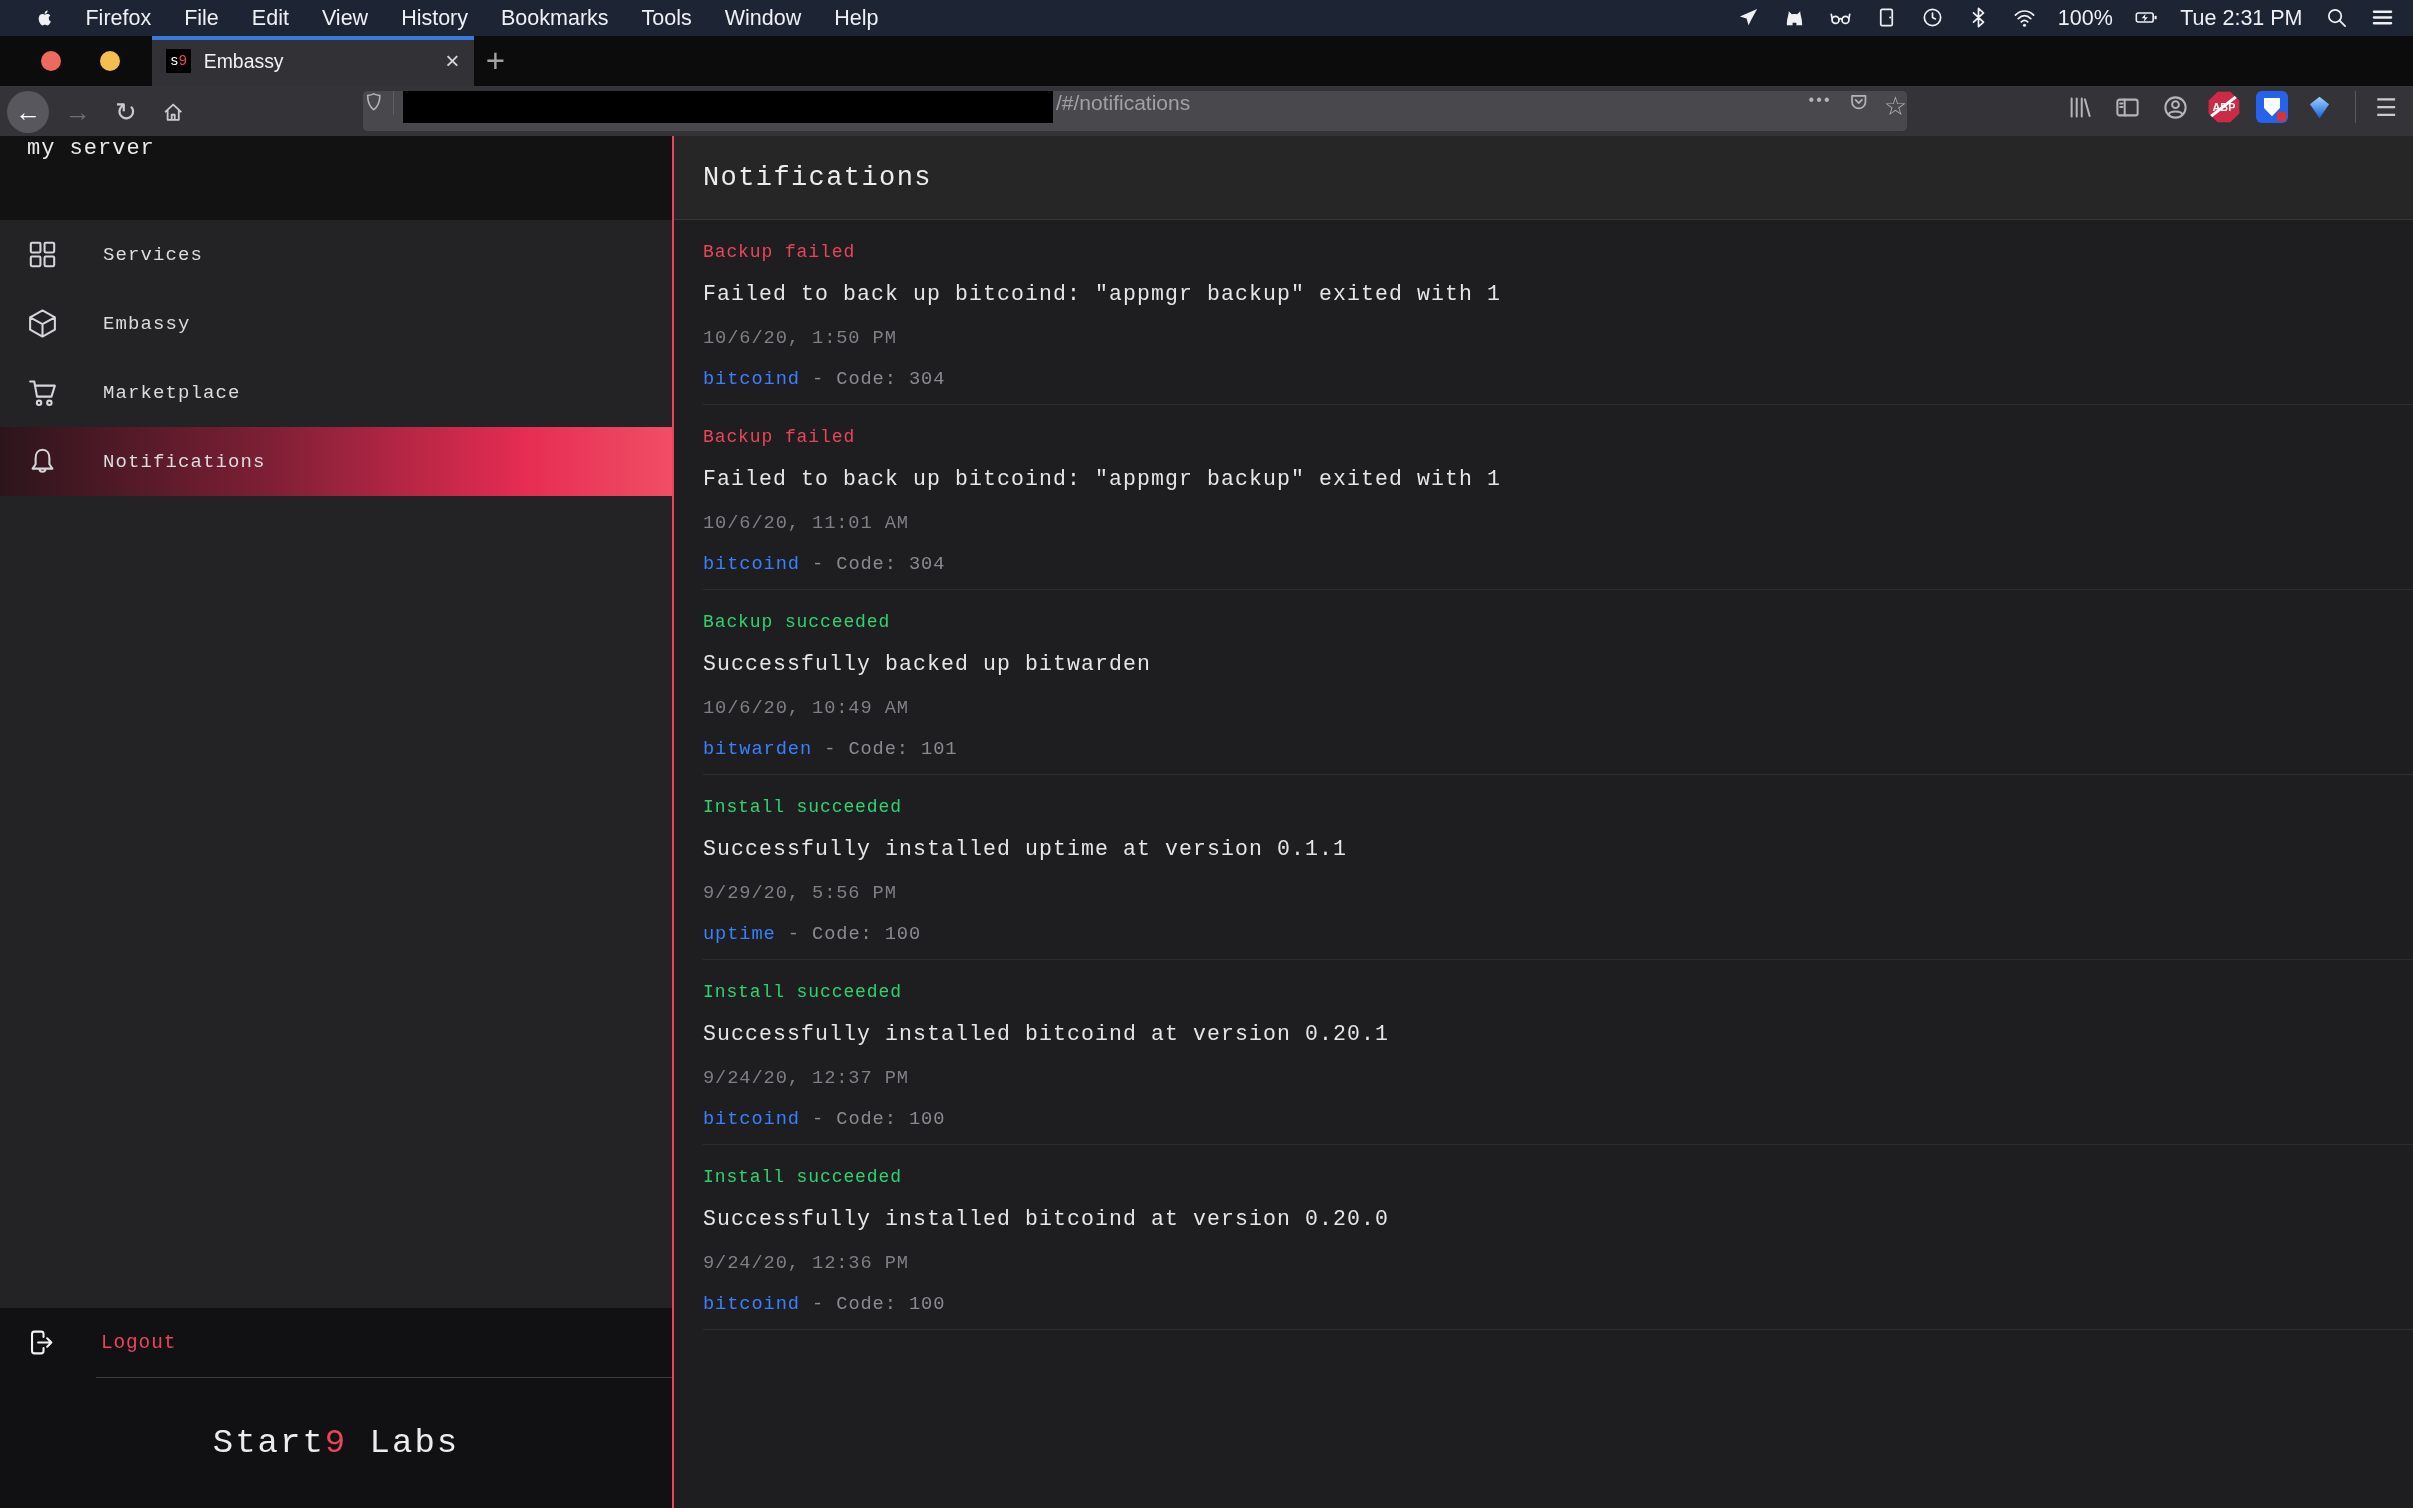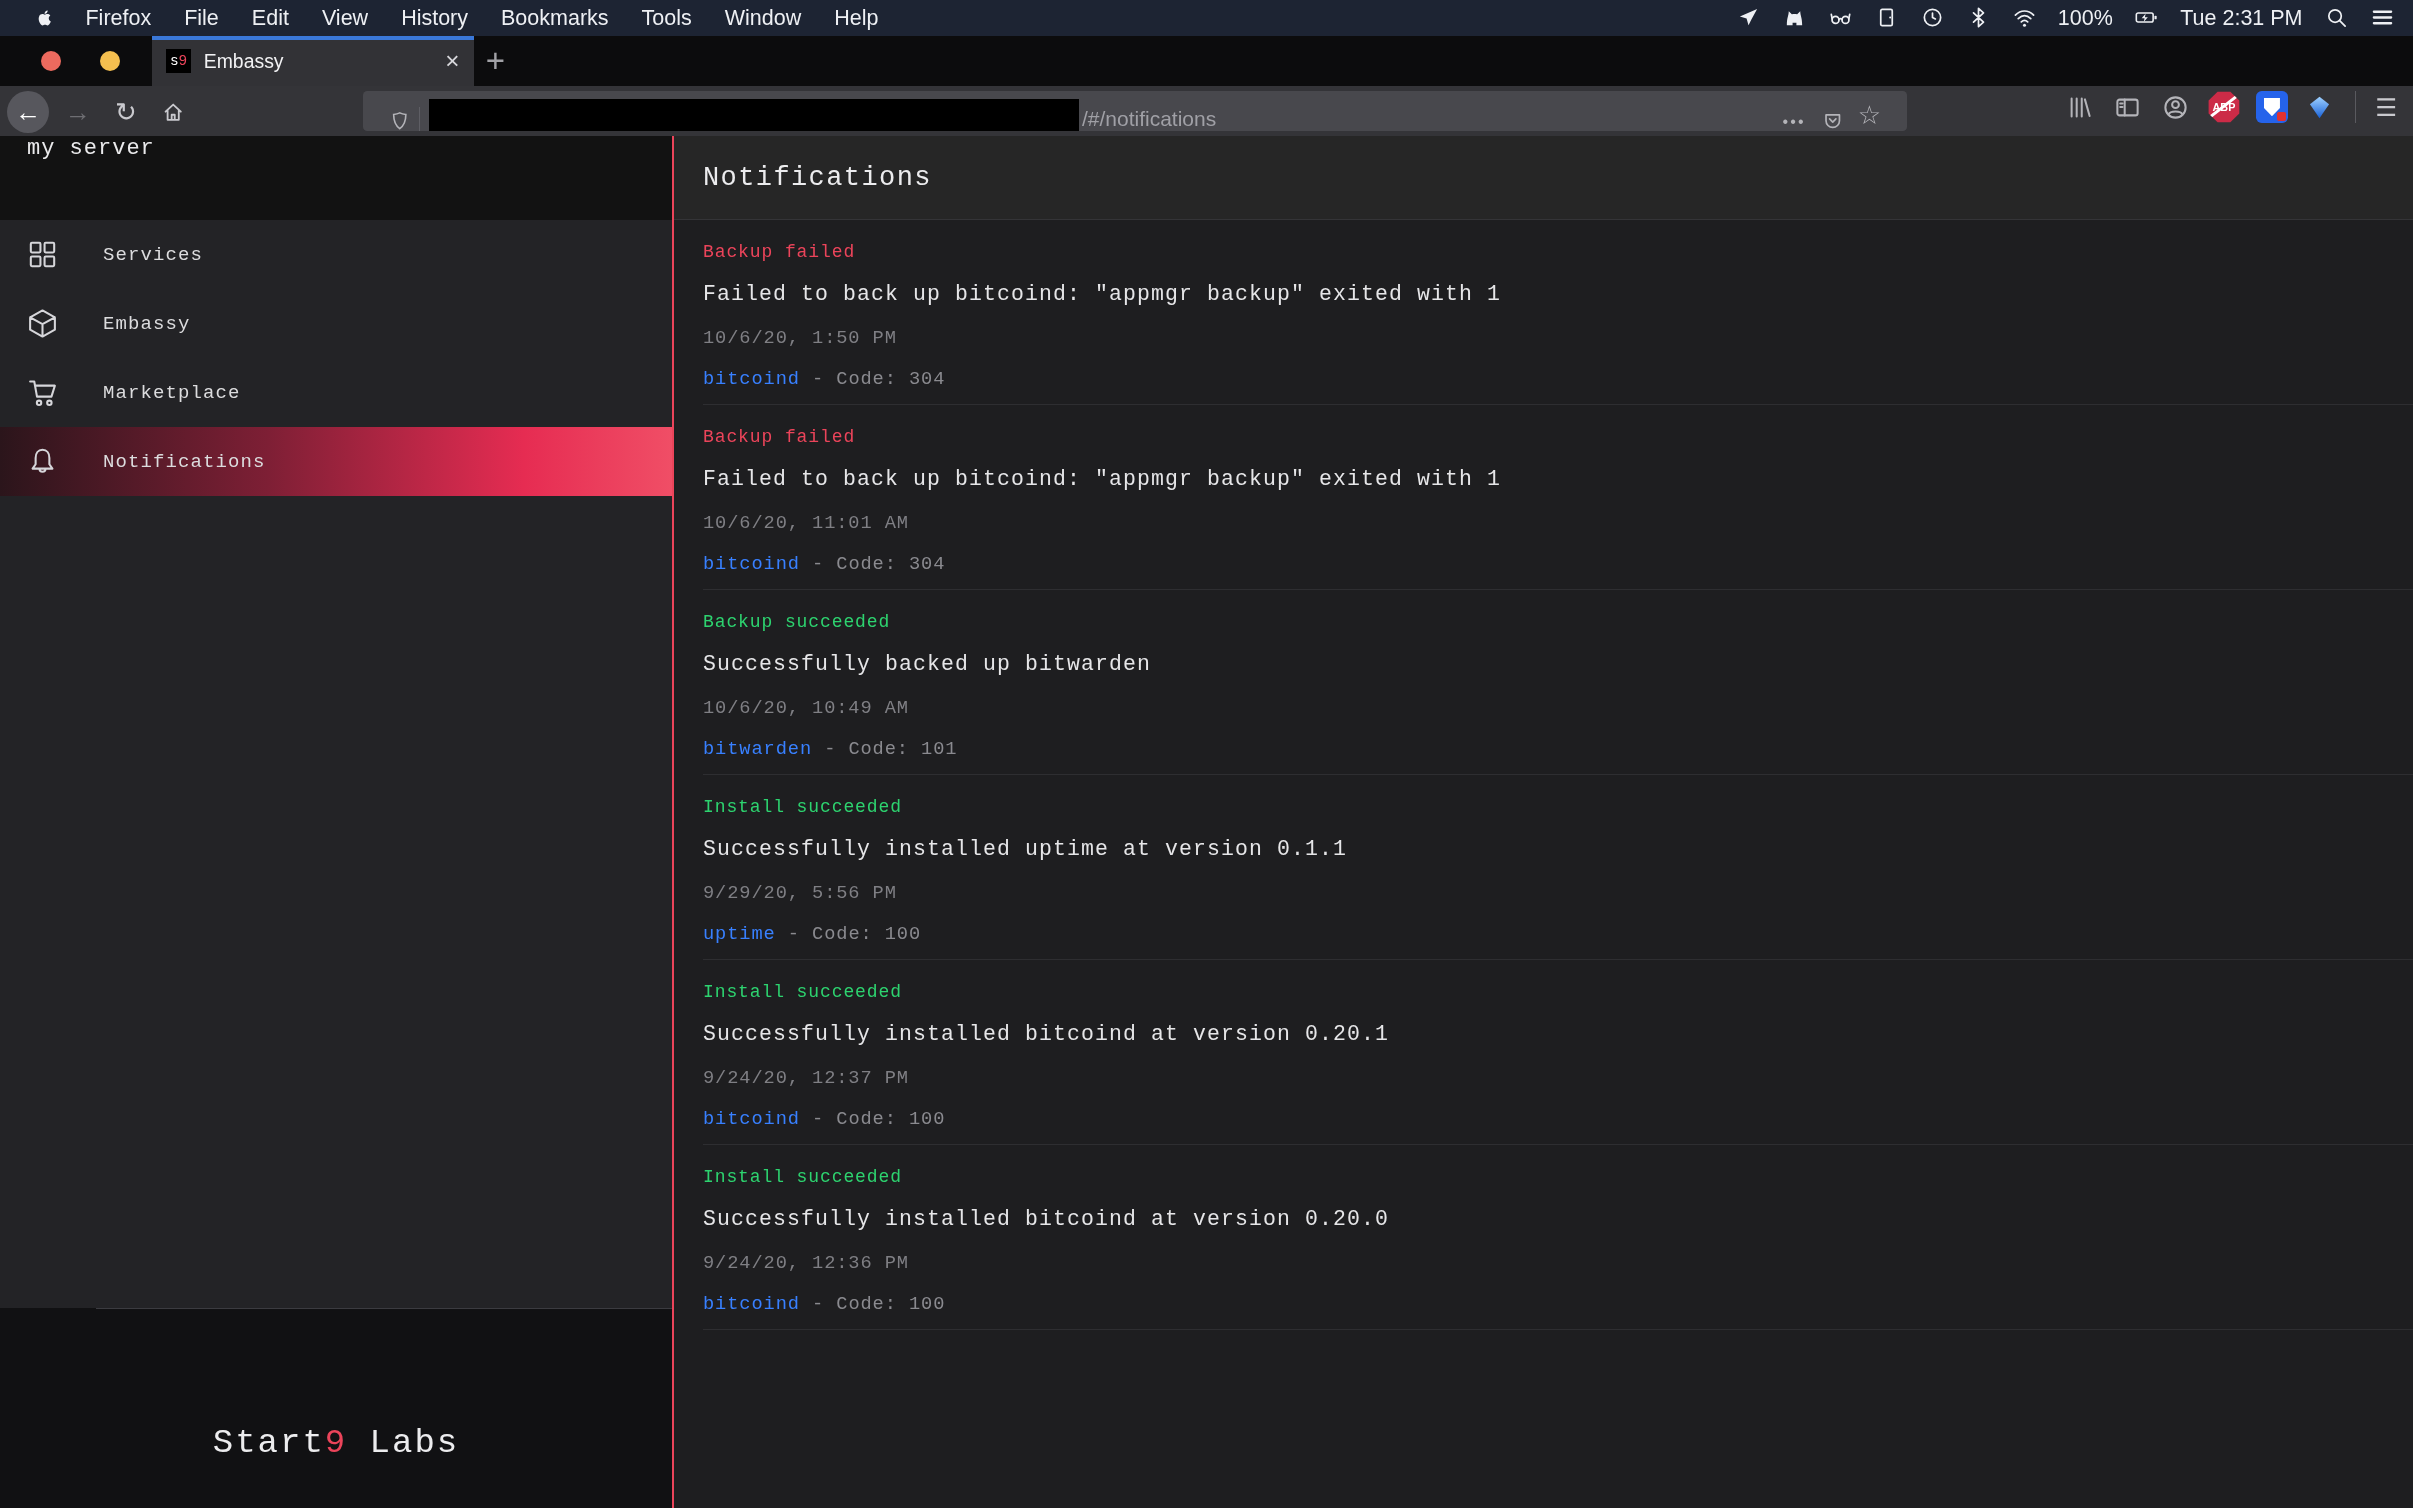--- a/index.html
+++ b/index.html
@@ -34,21 +34,21 @@
   .newtab{position:absolute;left:480px;top:0;height:50px;display:flex;align-items:center;color:#a2a2a6;font-size:33px;padding:0 5.7px}
 
   
   .toolbar{position:absolute;top:86px;left:0;width:2413px;height:50px;background:#343438}
   .navbtn{position:absolute;top:91px;width:42px;height:42px;display:flex;align-items:center;justify-content:center;font-size:26px;color:#c9c9ce;border-radius:50%}
   .back{left:7.2px;background:#57575d;color:#fff}
   .fwd{left:57px;color:#6e6e73}
   .reload{left:105px}
   .home{left:152px}
   .home svg{width:24.4px;height:24.4px;stroke:#c9c9ce;fill:none;stroke-width:1.8;stroke-linecap:round;stroke-linejoin:round}
-  .urlbar{position:absolute;left:363px;top:91px;width:1544px;height:40px;background:#48484d;border-radius:4.3px;display:flex;align-items:flex-end;padding:0 26px;box-sizing:border-box}
+  .urlbar{position:absolute;left:363px;top:91px;width:1544px;height:40px;background:#48484d;border-radius:4.3px;display:flex;align-items:flex-start;padding:0 0;box-sizing:border-box}
   .urlbar .shield svg{width:21.5px;height:21.5px;stroke:#b4b4b9;fill:none;stroke-width:1.8}
   .url-sep{width:1.4px;height:24.4px;background:#5e5e64;margin:0 8.6px}
   .redact{width:650px;height:32px;background:#000}
   .url-path{color:#a0a0a6;font-size:21px;margin-left:2.9px;flex:1;white-space:nowrap}
   .url-dots{color:#b4b4b9;font-size:16px;letter-spacing:2.2px;margin-right:16px}
   .pocket svg{width:21.5px;height:21.5px;stroke:#b4b4b9;fill:none;stroke-width:1.9;stroke-linecap:round;stroke-linejoin:round;margin-right:14.4px}
   .star{color:#b4b4b9;font-size:26px}
   .tb-right{position:absolute;right:0;top:82px;height:50px;display:flex;align-items:center;gap:16px;padding-right:16px}
   .tbicon{width:32px;height:32px;display:flex;align-items:center;justify-content:center}
   .tbicon svg{width:27px;height:27px;stroke:#b4b4b9;fill:none;stroke-width:1.8;stroke-linecap:round;stroke-linejoin:round}
@@ -298,20 +298,29 @@
       <div class="sb-item active">
         <span class="icn">
           <svg viewBox="0 0 24 24">
               <path d="M12 3.5 C8.8 3.5 7 6 7 9.5 V14 L4.8 17.2 H19.2 L17 14 V9.5 C17 6 15.2 3.5 12 3.5 Z M9.8 17.2 a2.2 2.2 0 0 0 4.4 0"></path>
             </svg>
         </span>
         <span class="lbl">Notifications</span>
       </div>
     </div>
     <div class="sb-bottom">
+      <div class="logout-row">
+        <span class="icn">
+          <svg viewBox="0 0 24 24">
+              <path d="M14.5 7.5 V5 a2 2 0 0 0 -2 -2 H7 a2 2 0 0 0 -2 2 v14 a2 2 0 0 0 2 2 h5.5 a2 2 0 0 0 2 -2 v-2.5"></path>
+              <path d="M17.5 8.5 L21 12 L17.5 15.5 M21 12 H10"></path>
+            </svg>
+        </span>
+        <span class="logout-lbl">Logout</span>
+      </div>
       <div class="logout-div"></div>
       <div class="sb-footer">
         <span>Start</span>
           <span class="n9">9</span>
           <span style="white-space:pre"> Labs</span>
       </div>
     </div>
   </div>
 
   <div class="redline"></div>

